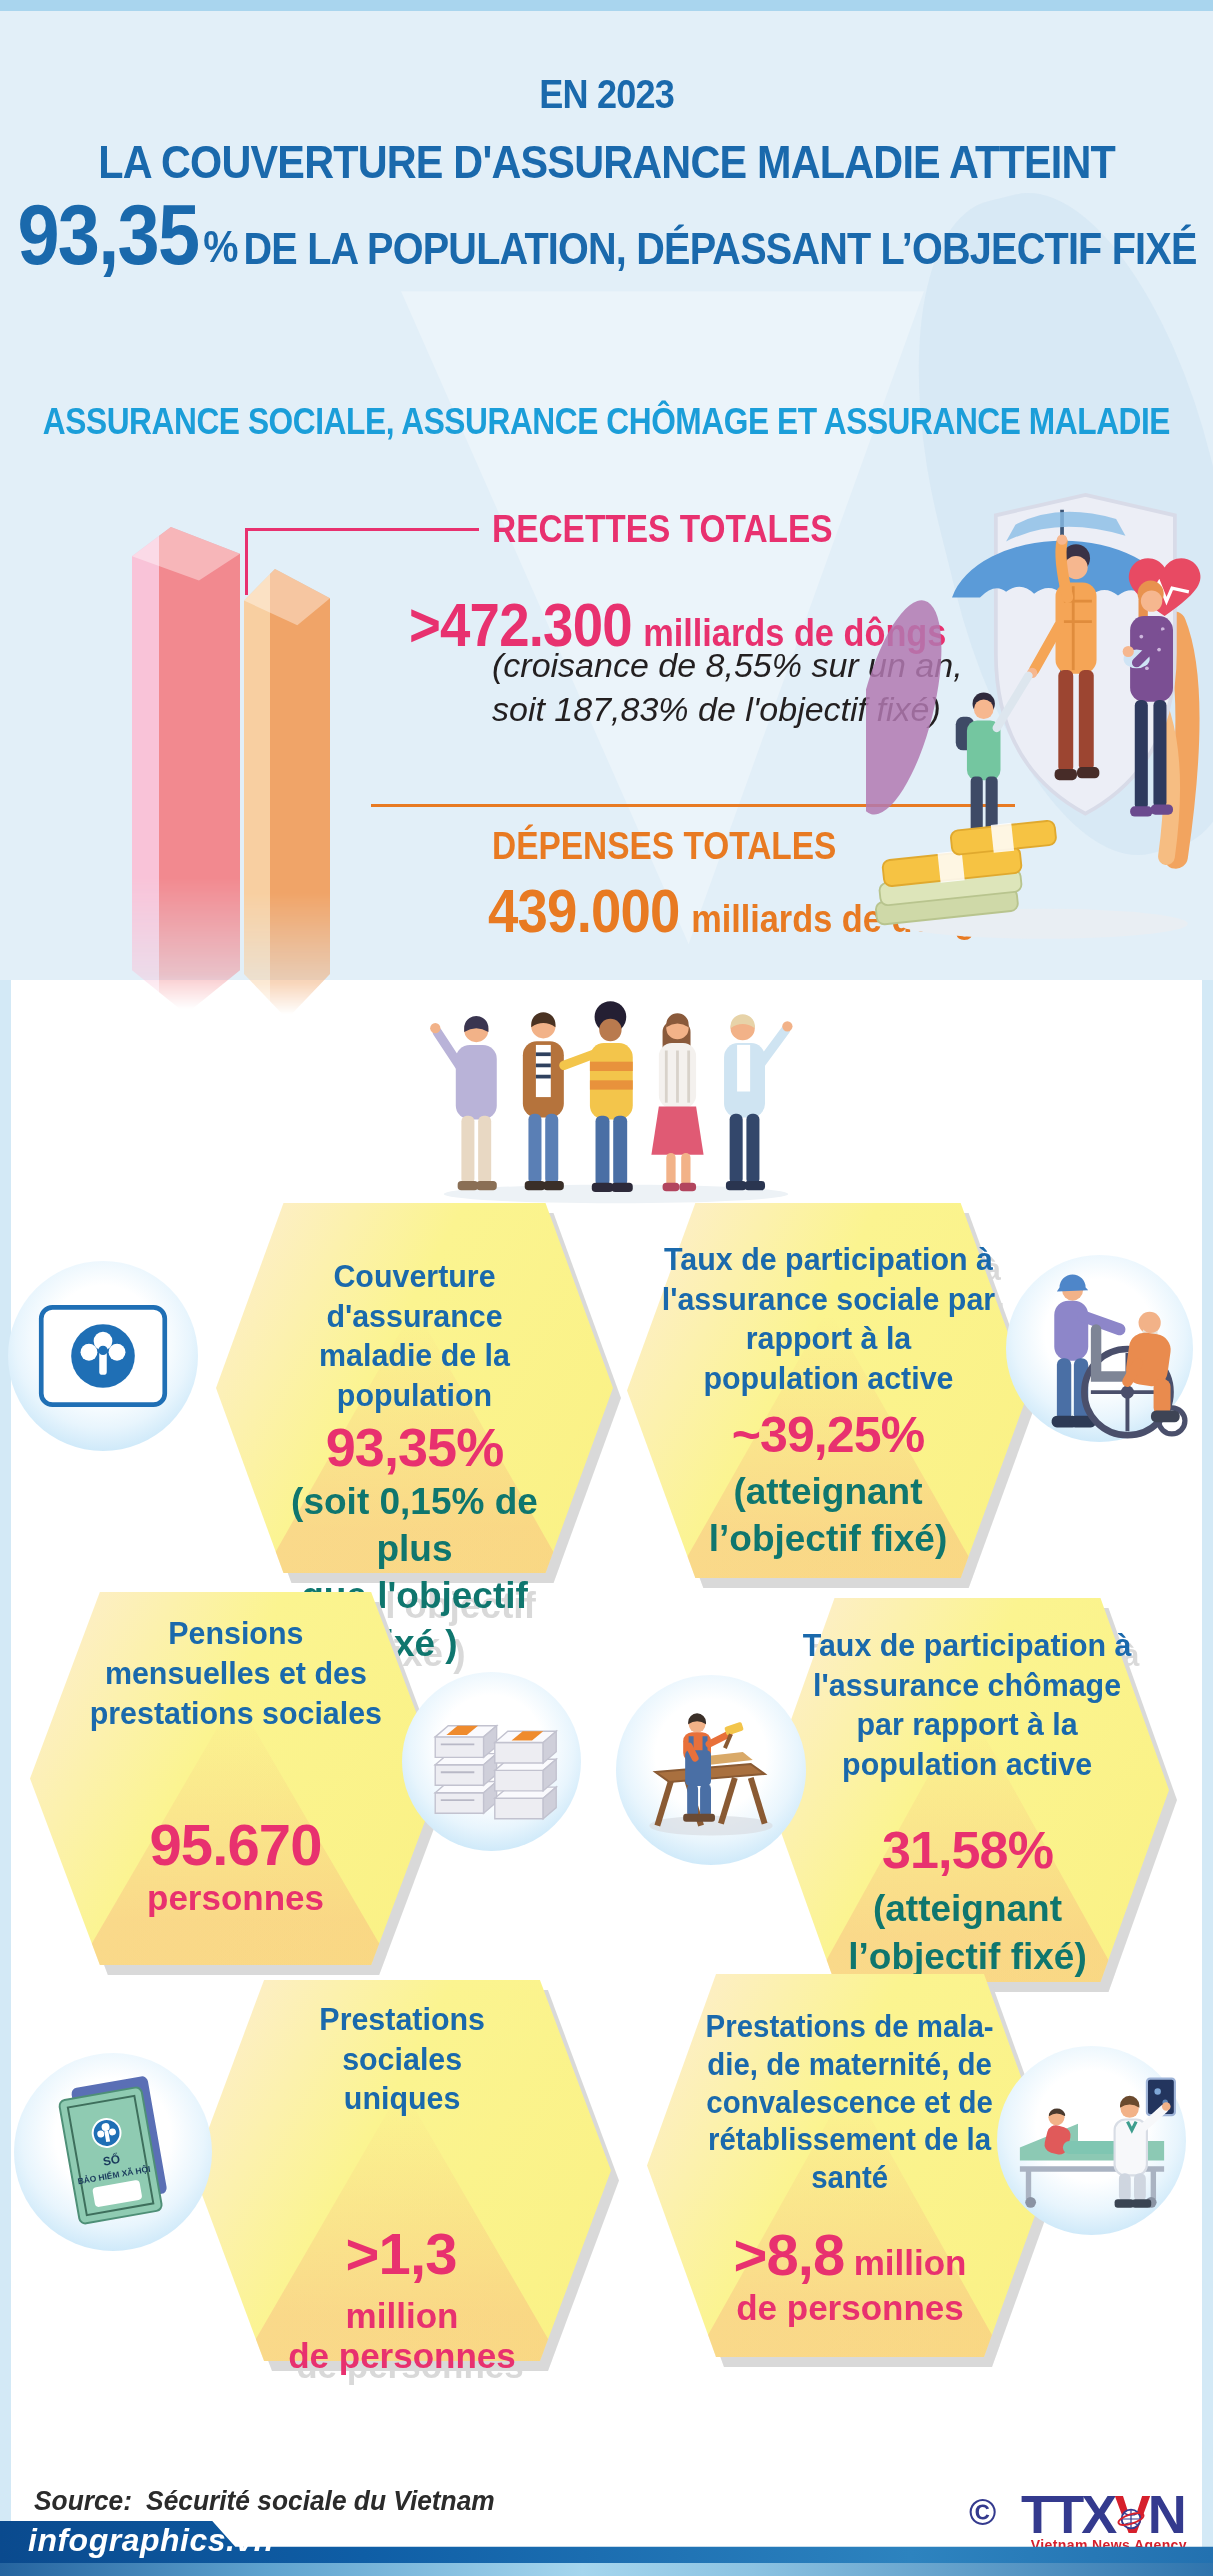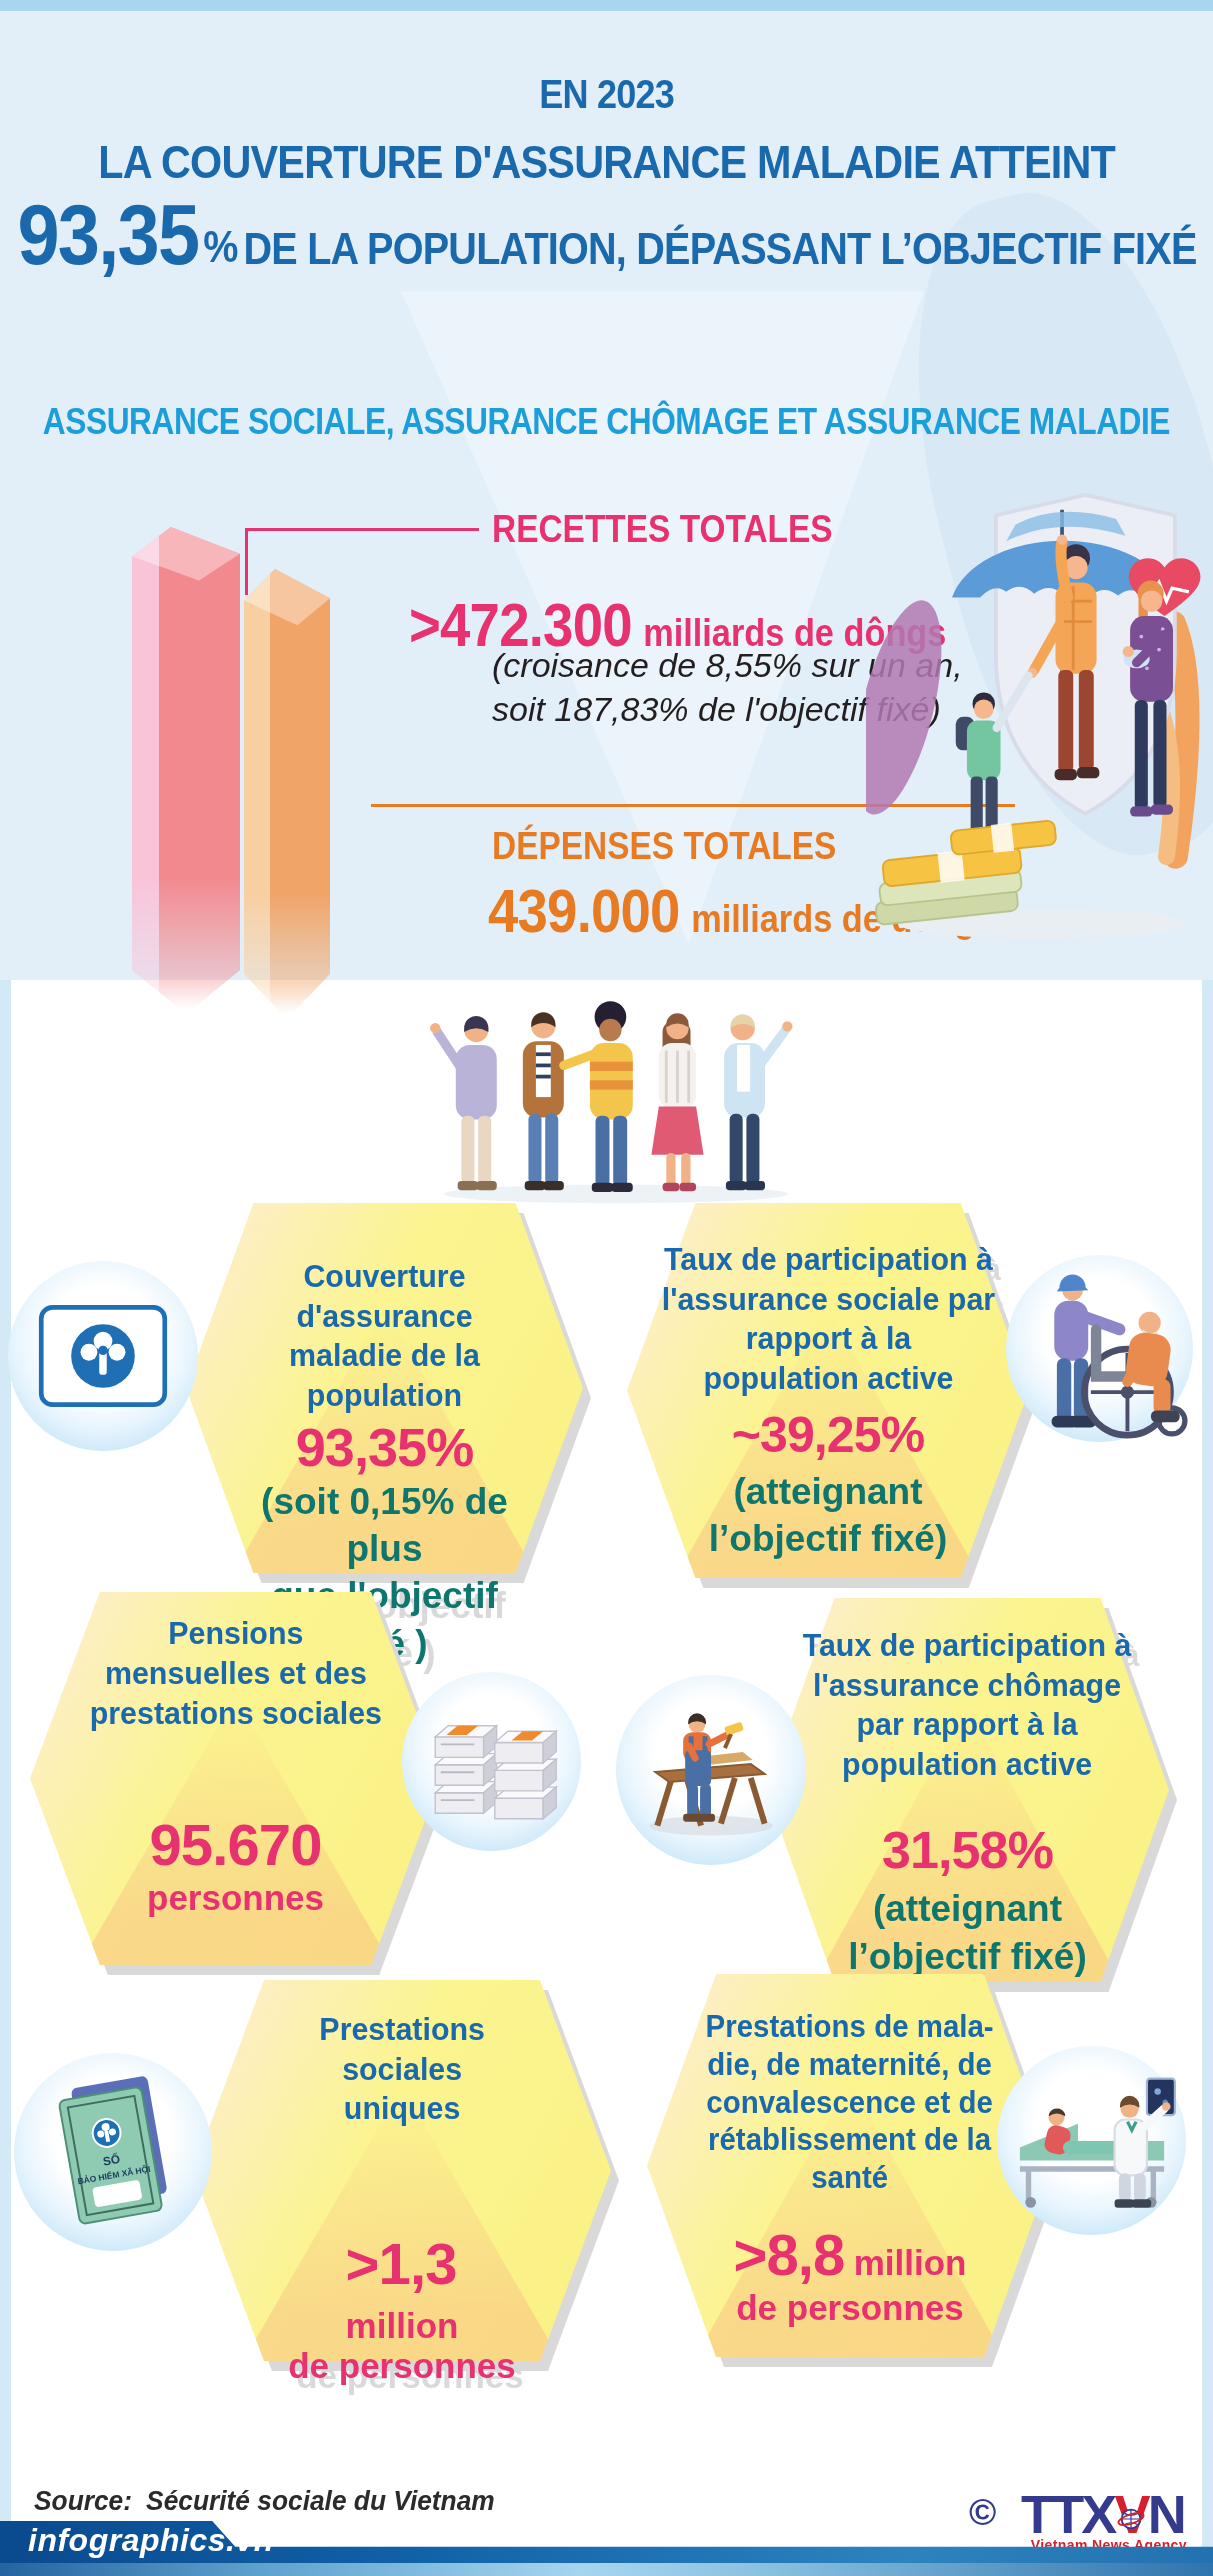--- a/index.html
+++ b/index.html
@@ -273,21 +273,21 @@
     <circle cx="348" cy="56" r="13" fill="#f2b288"></circle>
     <path d="M335,54 a13,13 0 0 1 26,0 l0,2 q-13,-9 -26,0 z" fill="#e7d3a8"></path>
     <rect x="328" y="72" width="44" height="80" rx="15" fill="#cfe4f2"></rect>
     <rect x="342" y="74" width="14" height="50" fill="#ffffff"></rect>
     <rect x="334" y="148" width="14" height="76" rx="6" fill="#33476b"></rect>
     <rect x="352" y="148" width="14" height="76" rx="6" fill="#33476b"></rect>
     <rect x="330" y="220" width="22" height="10" rx="4" fill="#2a3550"></rect>
     <rect x="350" y="220" width="22" height="10" rx="4" fill="#2a3550"></rect>
   </svg>
 
-  <div class="abs hexwrap" style="left:186px;top:1203px;width:397px;height:370px;">
+  <div class="abs hexwrap" style="left:216px;top:1203px;width:397px;height:370px;">
     <div class="hex"></div>
     <div class="hex-content" style="padding:54px 65px 0;">
       <div class="hex-title">
         <div>Couverture</div>
         <div>d'assurance</div>
         <div>maladie de la</div>
         <div>population</div>
       </div>
       <div class="hex-value">93,35%</div>
       <div class="hex-note">
@@ -428,21 +428,21 @@
       <path d="M58,46 L64,58" stroke="#e8703a" stroke-width="7" stroke-linecap="round"></path>
       <rect x="56" y="84" width="11" height="34" rx="5" fill="#4a6fa5"></rect>
       <rect x="69" y="84" width="11" height="34" rx="5" fill="#4a6fa5"></rect>
       <rect x="52" y="114" width="18" height="8" rx="3" fill="#6b4a33"></rect>
       <rect x="66" y="114" width="18" height="8" rx="3" fill="#6b4a33"></rect>
     </svg>
   </div>
 
   <div class="abs hexwrap" style="left:193px;top:1980px;width:418px;height:381px;">
     <div class="hex"></div>
-    <div class="hex-content" style="padding:30px 65px 0;">
+    <div class="hex-content" style="padding:20px 65px 0;">
       <div class="hex-title">
         <div>Prestations</div>
         <div>sociales</div>
         <div>uniques</div>
       </div>
       <div class="hex-value" style="margin-top:101px;font-size:58px;display:flex;align-items:baseline;gap:9.3px;flex-direction:column;">
         <span>&gt;1,3</span>
         <span class="suffix">million</span>
       </div>
       <div class="hex-unit">de personnes</div>

